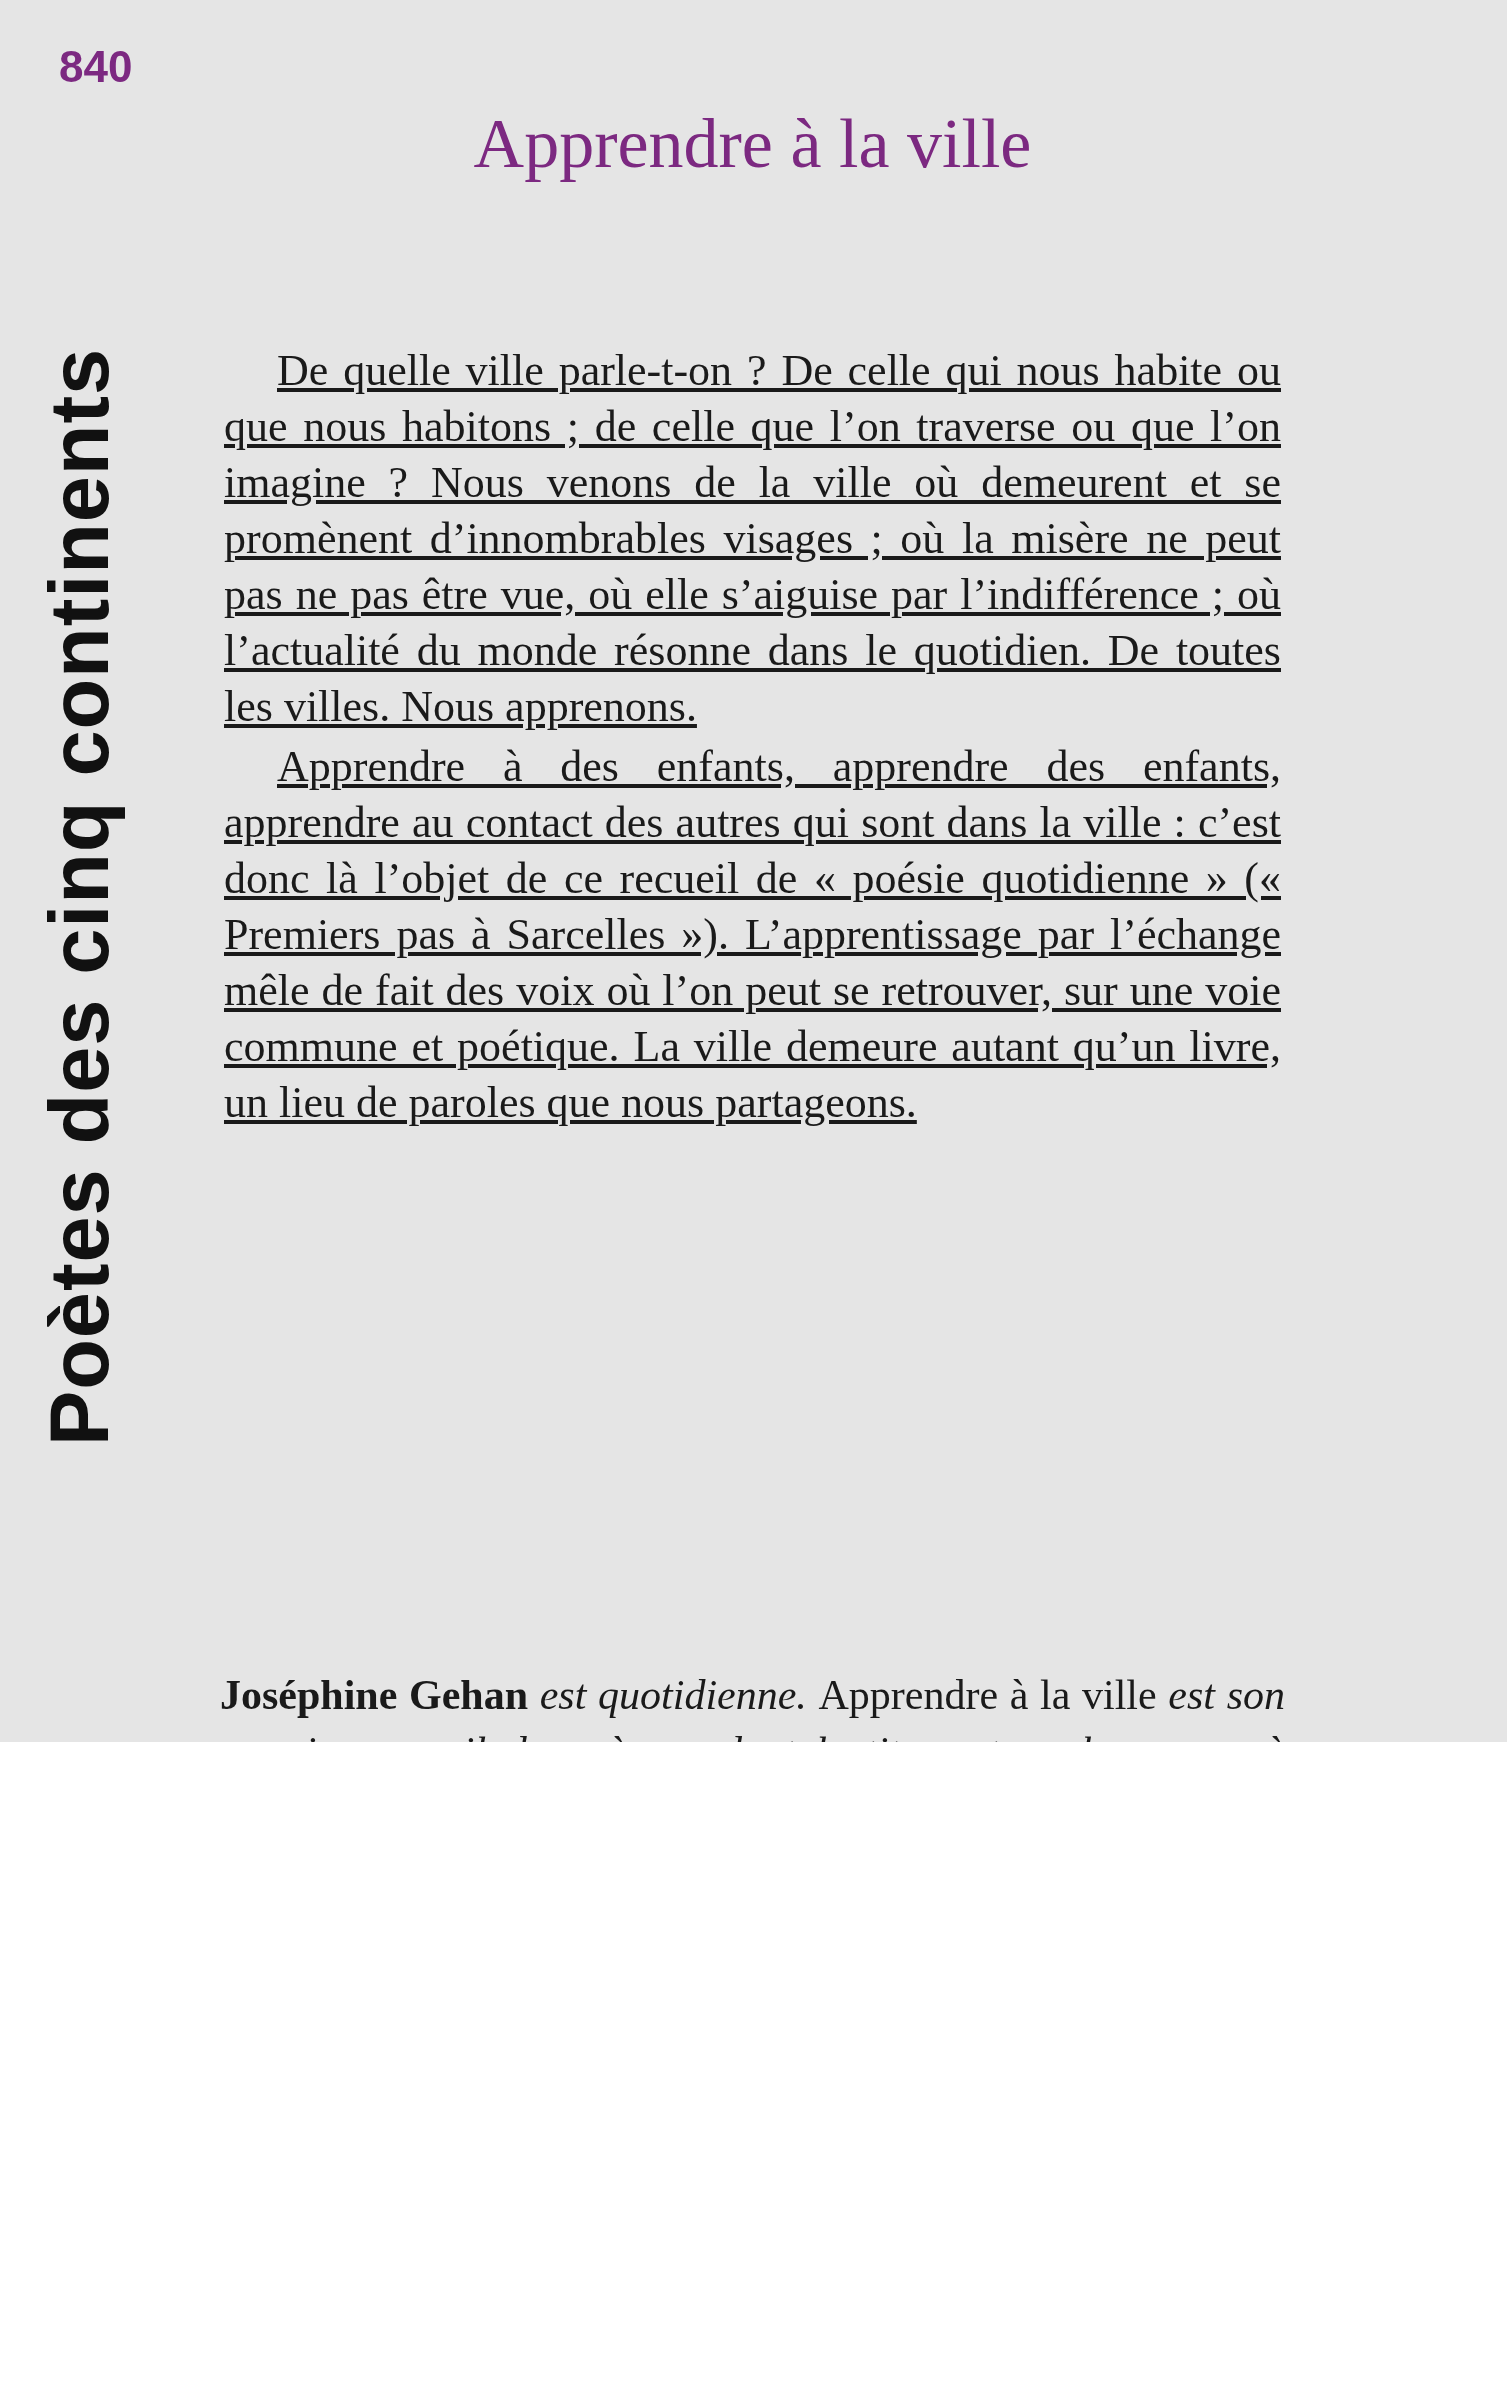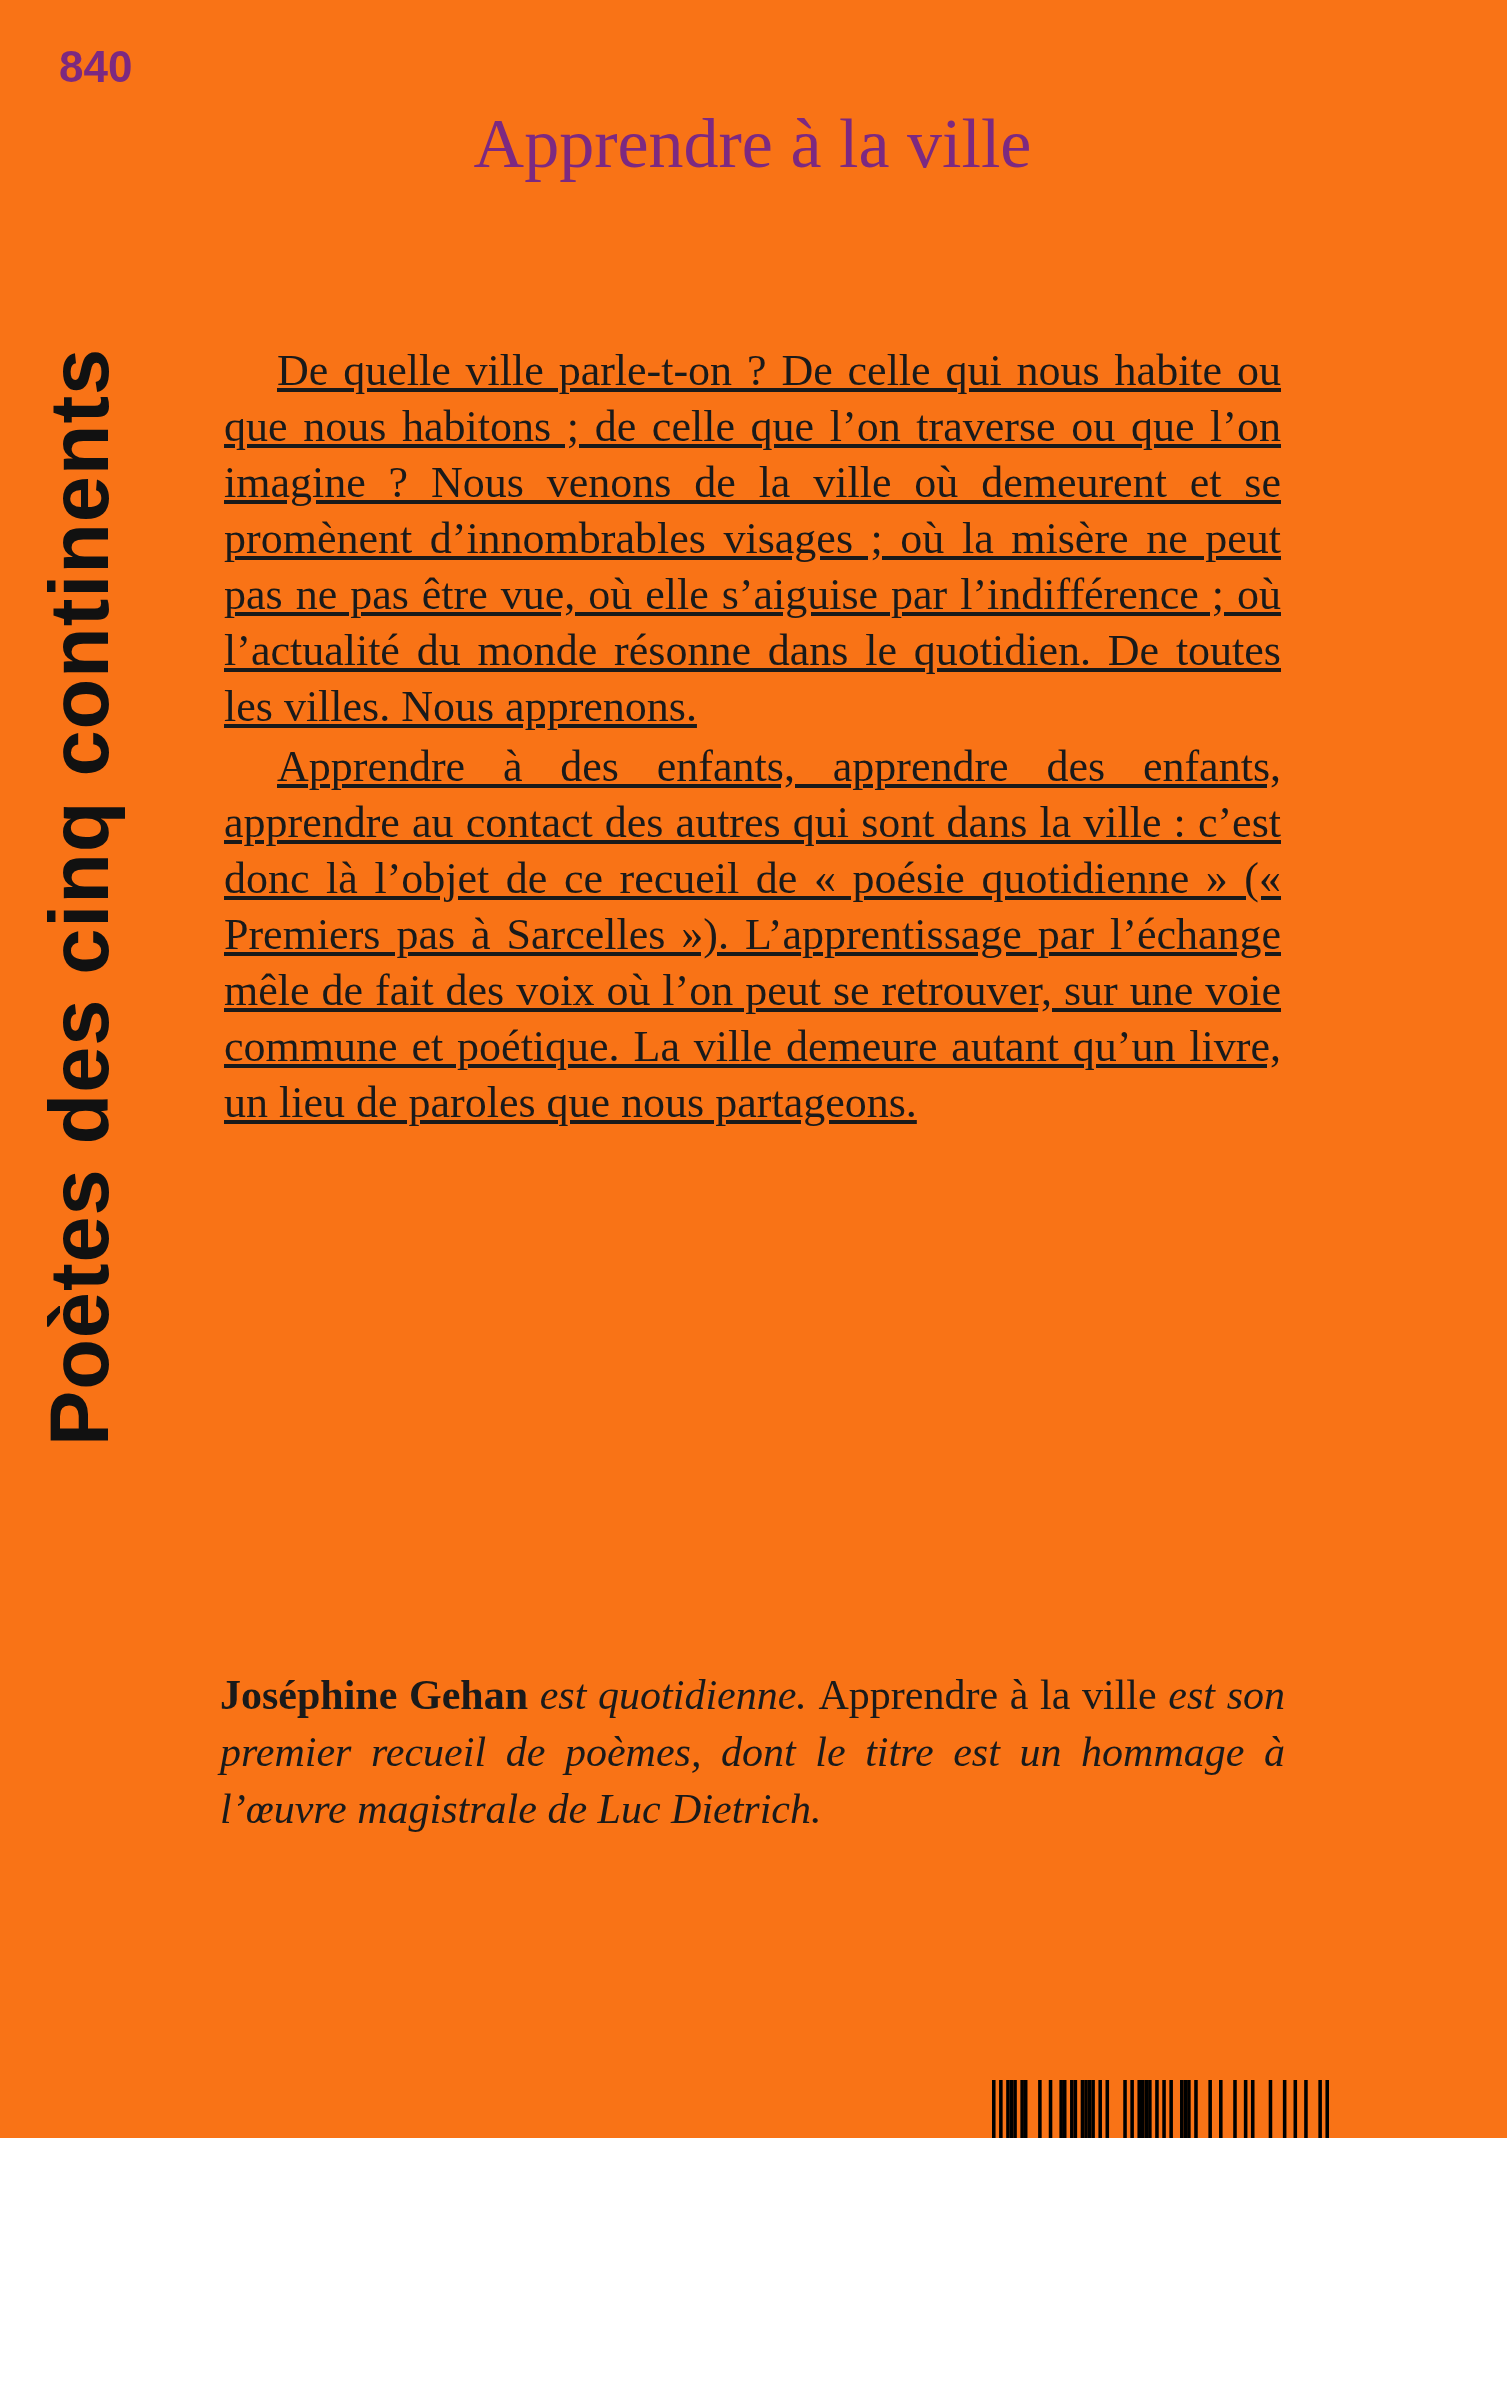--- a/index.html
+++ b/index.html
@@ -1,21 +1,21 @@
 <!DOCTYPE html>
 <html lang="fr" style="font-size:15px"><head>
 <meta charset="utf-8">
 <style>
   html, body { margin: 0; padding: 0; background: #ffffff; }
 
   .page {
     position: relative;
     width: 1508px;
-    height: 2138px;
-    background: #f97316;
+    height: 1742px;
+    background: #e5e5e5;
     font-family: "Liberation Serif", serif;
     color: #1a1a1a;
     overflow: hidden;
   }
 
   
   .collection-number {
     position: absolute;
     left: 59px;
     top: 42px;

